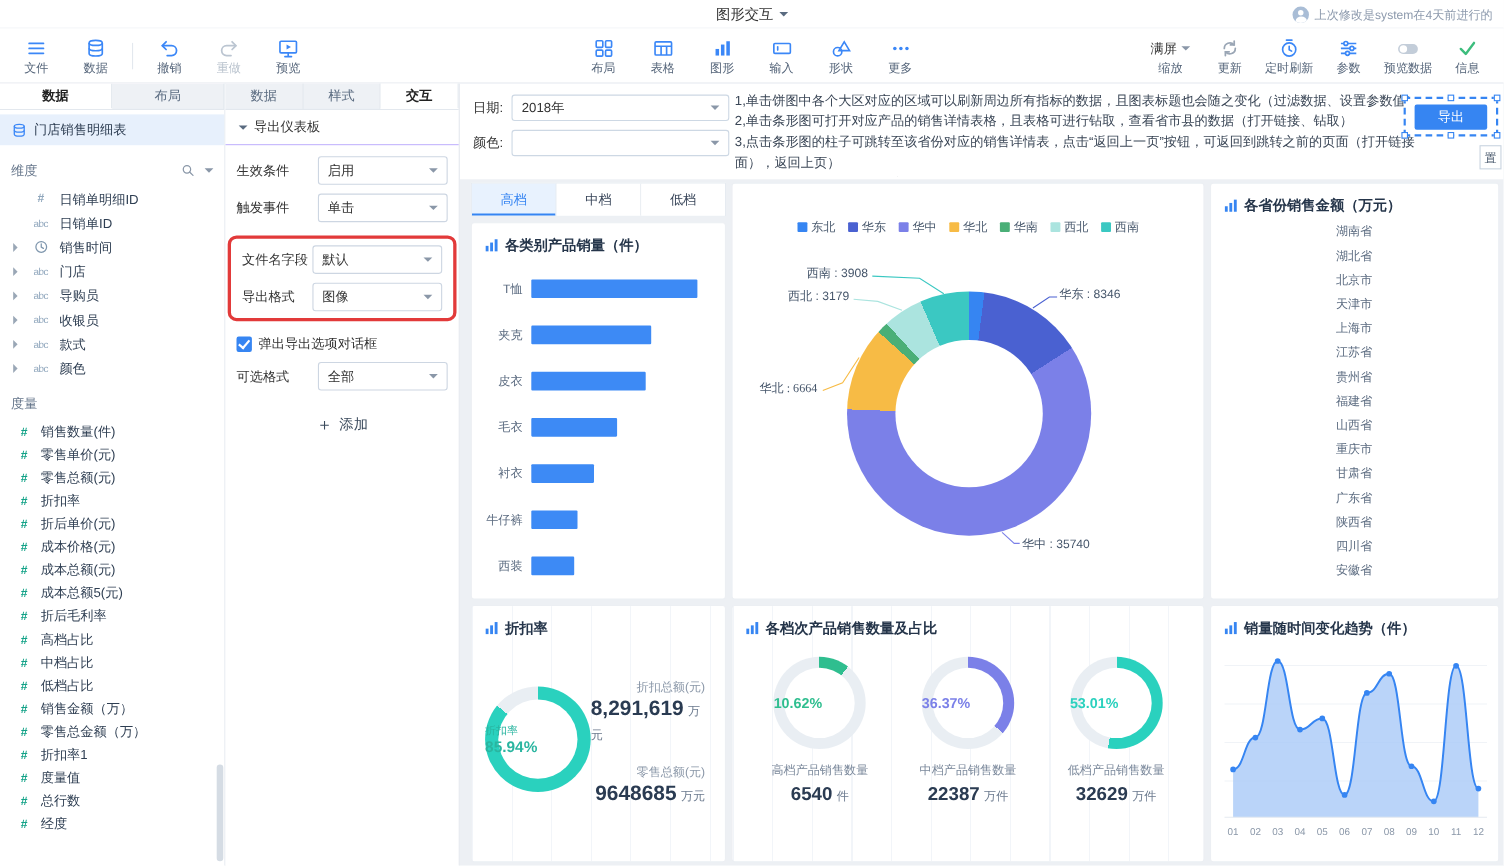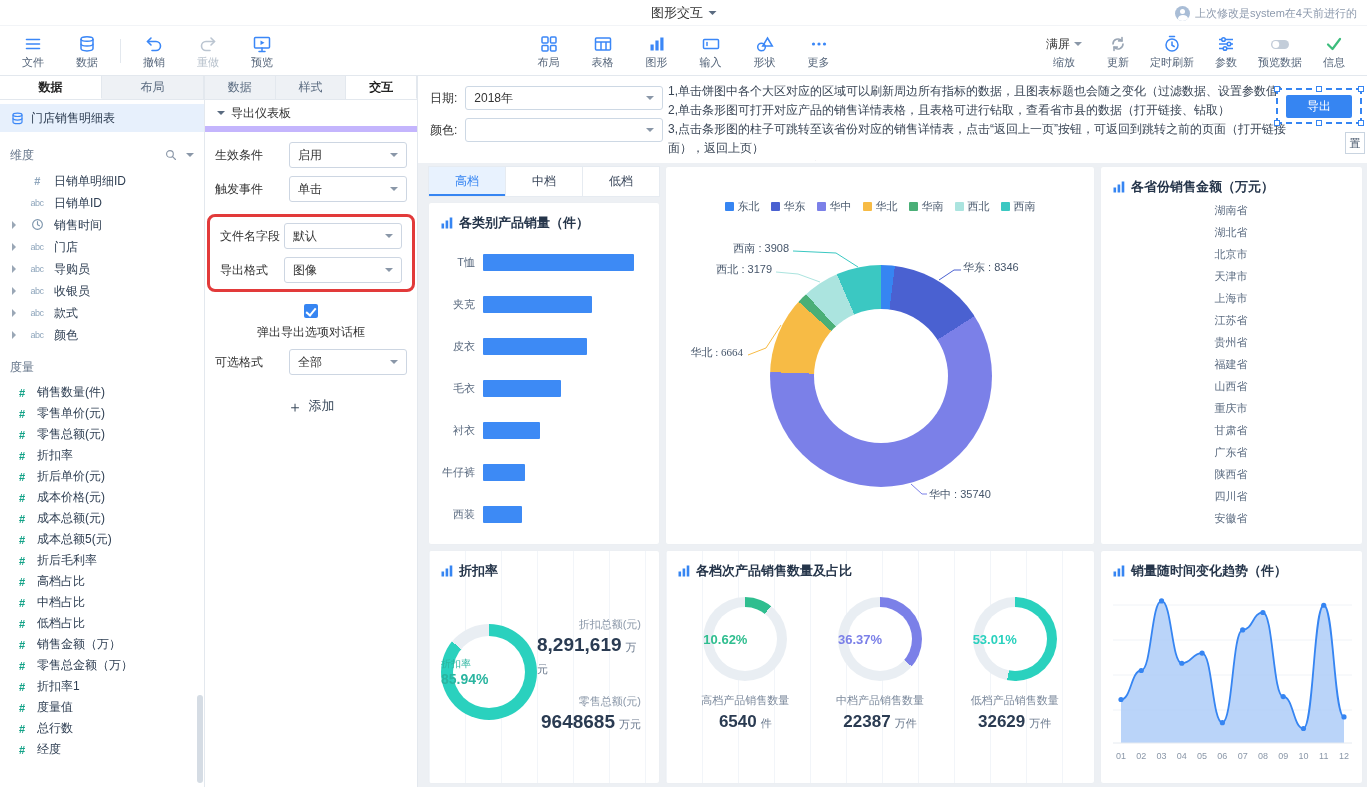--- a/index.html
+++ b/index.html
@@ -52,27 +52,27 @@
   .exp.hide{visibility:hidden;}
   .fic{width:24px;flex:none;font-size:9px;color:#8FA6BC;text-align:center;letter-spacing:-0.5px;}
   .fic.hash{font-size:11px;font-weight:bold;}
   .flb{font-size:12px;color:#2E3E52;white-space:nowrap;overflow:hidden;}
   .mic{width:20px;flex:none;text-align:center;font-size:11px;font-weight:bold;color:#12A287;}
   .scrollthumb{position:absolute;right:1px;width:6px;border-radius:3px;background:#D5DCE4;}
 
   
   .ppanel{width:213px; border-right:1px solid #E3E8EE; background:#fff; position:relative;}
   .ptabs3{display:flex; height:24px; background:#EEF1F5; border-bottom:1px solid #E3E8EE;}
-  .exp-section{height:32px; display:flex; align-items:center; gap:6px; padding:0 12px; border-bottom:6px solid #c4b5fd; color:#333;}
+  .exp-section{height:32px; display:flex; align-items:center; gap:6px; padding:0 12px; border-bottom:1px solid #c4b5fd; color:#333;}
   .formrow{height:34px; display:flex; align-items:center; justify-content:space-between; padding:0 10px;}
   .formrow .flabel{font-size:12px; color:#333;}
   .select{width:118px; height:26px; background:#fff; border:1px solid #CDD6E2; border-radius:3px;
     display:flex; align-items:center; justify-content:space-between; padding:0 8px; cursor:pointer; font-size:12px; color:#333;}
   .hl-wrap{border:3px solid #E23A3A; border-radius:8px; margin:8px 2px 4px 2px; padding:2px 0;}
-  .checkrow{display:flex; align-items:center; gap:6px; padding:8px 10px 0 10px; cursor:pointer;flex-direction:column;}
+  .checkrow{display:flex; align-items:center; gap:6px; padding:8px 10px 0 10px; cursor:pointer;}
   .checkbox{width:14px;height:14px;background:#3685F2;border-radius:2px;position:relative;flex:none;}
   .checkbox::after{content:"";position:absolute;left:4px;top:1.5px;width:4px;height:8px;border:solid #fff;border-width:0 2px 2px 0;transform:rotate(40deg);}
   .addrow{margin-top:18px; display:flex; align-items:center; justify-content:center; gap:6px; color:#3A4A5C; cursor:pointer; font-size:13px;}
   .plus{font-size:15px; line-height:13px; color:#3A4A5C;}
 
   
   .canvas{flex:1; position:relative; background:#EDF0F4; overflow:hidden;}
   .topband{position:absolute; left:0; top:0; width:100%; height:87px; background:#fff;}
   .filt{position:absolute; display:flex; align-items:center; gap:8px;}
   .filt .flabel{font-size:12px; color:#333;}

